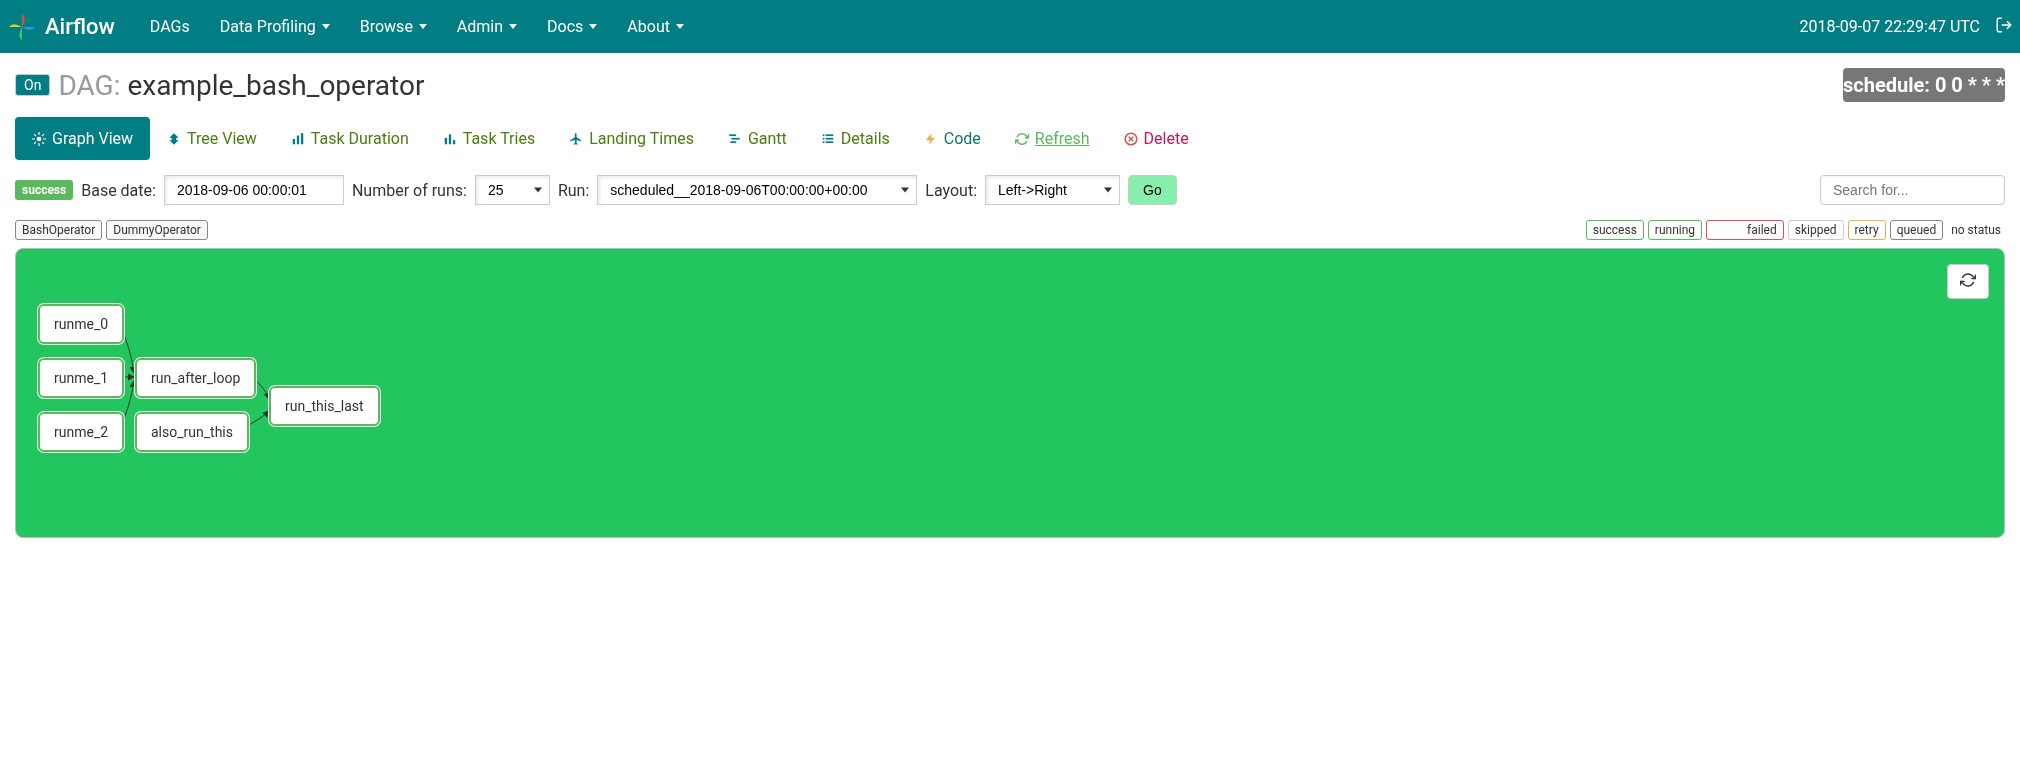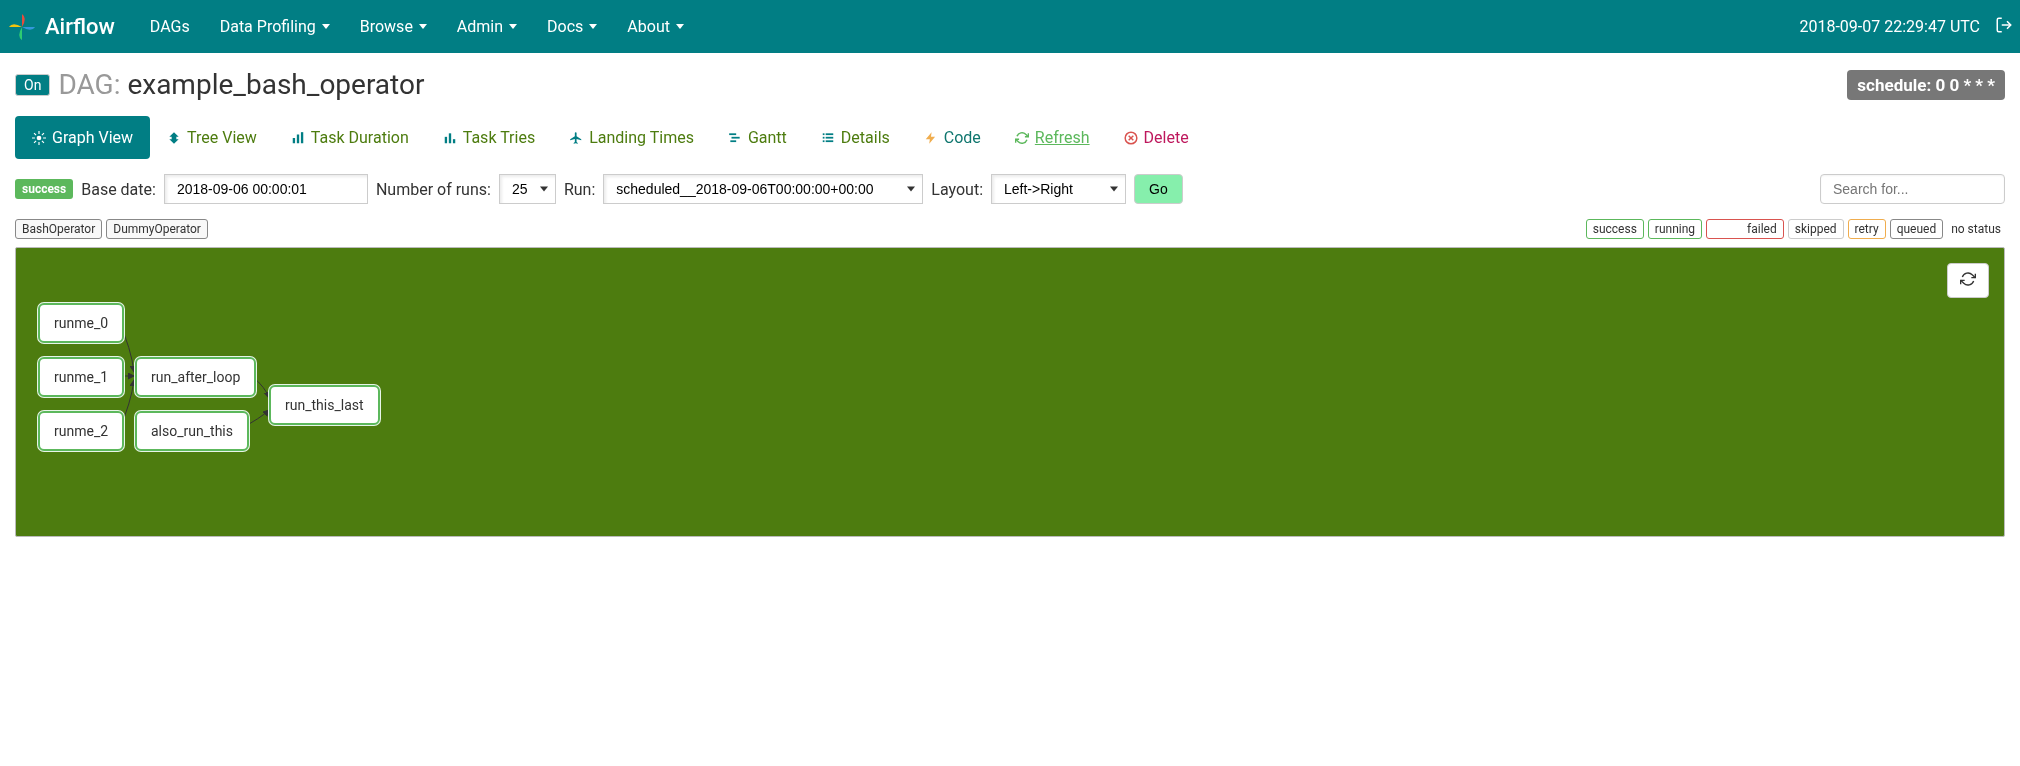--- a/index.html
+++ b/index.html
@@ -14,21 +14,21 @@
 .clock { color: #fff; font-size: 16px; }
 .caret { display: inline-block; width: 0; height: 0; border-left: 4px solid transparent; border-right: 4px solid transparent; border-top: 5px solid #fff; margin-left: 2px; }
 .logout-icon { color: #fff; cursor: pointer; }
 
 .content { padding: 15px; }
 .page-header { display: flex; align-items: center; justify-content: space-between; margin-bottom: 15px; }
 .title-group { display: flex; align-items: center; gap: 8px; }
 .toggle-on { background: #017e84; color: #fff; font-size: 14px; padding: 2px 8px; border-radius: 3px; border: 1px solid #ccc; cursor: pointer; }
 .dag-title { font-size: 28px; font-weight: 400; }
 .dag-title .dag-label { color: #999; }
-.schedule-badge { background: #777; color: #fff; font-size: 17px; padding: 5px 10px; border-radius: 4px; font-weight: 700; }
+.schedule-badge { background: #777; color: #fff; font-size: 20px; padding: 5px 0; border-radius: 4px; font-weight: 700; }
 
 .tabs { display: flex; gap: 0; align-items: center; margin-bottom: 15px; }
 .tab { padding: 12px 17px; font-size: 16px; color: #4d7c0f; cursor: pointer; display: flex; align-items: center; gap: 6px; border-radius: 4px; }
 .tab.active { background: #017e84; color: #fff; }
 .tab .icon { display: inline-flex; }
 .tab.delete { color: #be185d; }
 .tab.refresh { color: #5cb85c; text-decoration: underline; }
 .tab.code { color: #0f766e; }
 
 .filter-row { display: flex; align-items: center; gap: 8px; margin-bottom: 15px; flex-wrap: wrap; }
@@ -48,21 +48,21 @@
 .status-legends { display: flex; gap: 4px; align-items: center; }
 .status-badge { border: 1px solid; padding: 2px 6px; font-size: 12px; border-radius: 3px; cursor: default; }
 .st-success { border-color: #5cb85c; color: #333; }
 .st-running { border-color: #5cb85c; color: #333; }
 .st-failed { border-color: #d9534f; color: #333; padding-left: 40px; }
 .st-skipped { color: #333; border-color: #ccc; }
 .st-retry { border-color: #f0ad4e; color: #333; }
 .st-queued { border-color: #888; color: #333; }
 .st-none { border: none; color: #333; padding: 2px 4px; }
 
-.graph-canvas { border: 1px solid #bbb; background: #4d7c0f; height: 290px; position: relative; border-radius: 2px; }
+.graph-canvas { border: 1px solid #bbb; background: #22c55e; height: 290px; position: relative; border-radius: 8px; }
 .refresh-btn { position: absolute; top: 15px; right: 15px; width: 42px; height: 35px; border: 1px solid #ccc; background: #fff; border-radius: 4px; display: flex; align-items: center; justify-content: center; cursor: pointer; }
 
 .task-node { position: absolute; padding: 10px 14px; background: #fff; border: 2px solid #5cb85c; border-radius: 6px; font-size: 14px; box-shadow: 0 1px 2px rgba(0,0,0,0.1); cursor: pointer; box-shadow: inset 0 0 0 2px #fff, 0 0 0 1px #e8f5e9; }
 .task-node.dummy { background: #fff; }
 svg.edges { position: absolute; top: 0; left: 0; width: 100%; height: 100%; pointer-events: none; }
 svg.edges path { stroke: #333; stroke-width: 1; fill: none; }
 svg.edges .arrow { fill: #333; }
 </style>
 </head>
 <body>
@@ -222,23 +222,23 @@
             <line x1="16" y1="8" x2="8" y2="16"></line>
           </svg>
         </span>
       <span>Delete</span>
     </div>
   </div>
 
   <div class="filter-row">
     <span class="success-badge">success</span>
     <span class="filter-label">Base date:</span>
-    <input class="filter-input" style="width: 204px;" value="2018-09-06 00:00:01">
+    <input class="filter-input" style="width: 180px;" value="2018-09-06 00:00:01">
     <span class="filter-label">Number of runs:</span>
-    <span class="select-wrap"><select class="filter-select" style="width:57px"><option>25</option></select></span>
+    <span class="select-wrap"><select class="filter-select" style="width:75px"><option>25</option></select></span>
     <span class="filter-label">Run:</span>
     <span class="select-wrap"><select class="filter-select" style="width:320px"><option>scheduled__2018-09-06T00:00:00+00:00</option></select></span>
     <span class="filter-label">Layout:</span>
     <span class="select-wrap"><select class="filter-select" style="width:135px"><option>Left-&gt;Right</option></select></span>
     <button class="go-btn">Go</button>
     <input class="search-box" placeholder="Search for..." style="">
   </div>
 
   <div class="legend-row">
     <div class="operator-legends">

